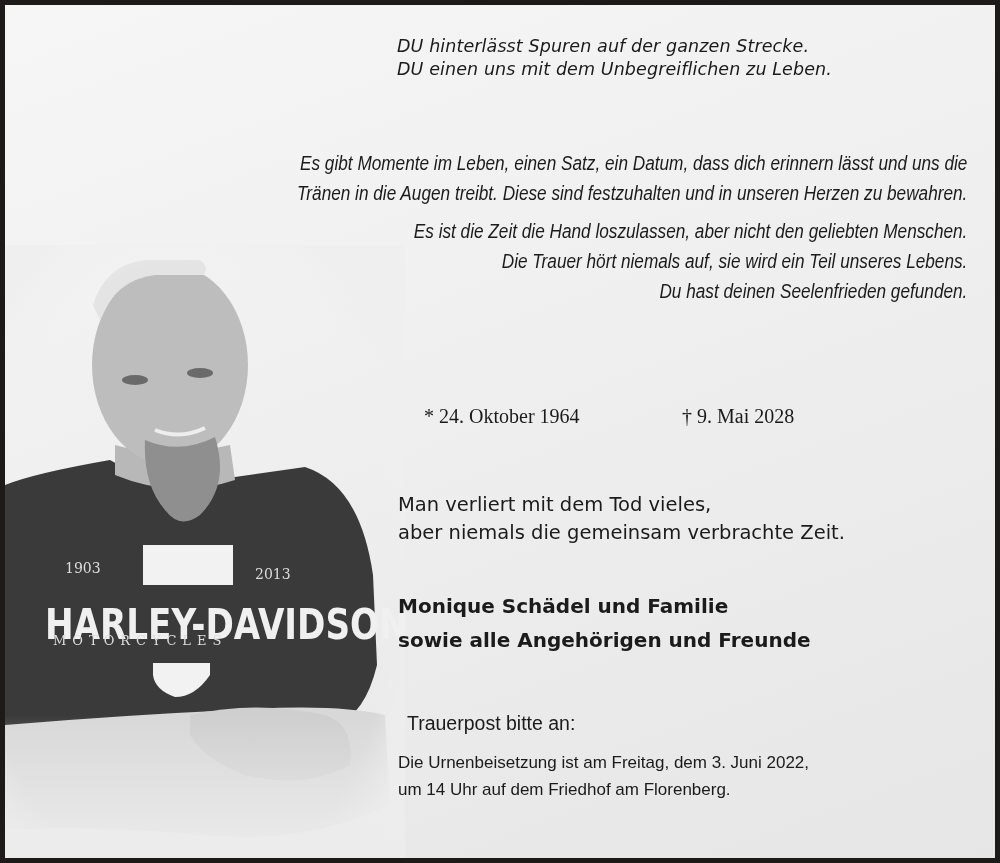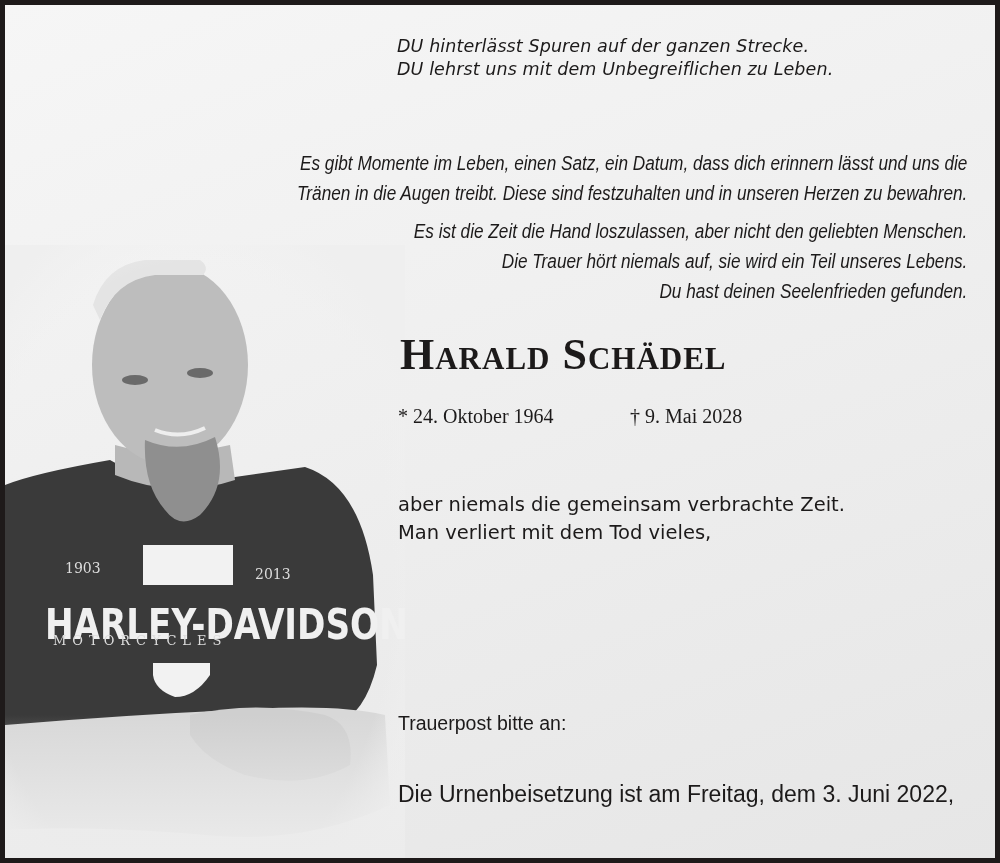--- a/index.html
+++ b/index.html
@@ -18,27 +18,27 @@
     .sans { font-family: "DejaVu Sans", sans-serif; }
     .serif { font-family: "Liberation Serif", "DejaVu Serif", serif; }
 
     .poem1 { left: 392px; top: 30px; font-size: 17.5px; line-height: 23px; font-style: italic; font-weight: 300; }
     .poem1 div { letter-spacing: 0.1px; }
     .poem2 { right: 28px; top: 143px; font-size: 20px; line-height: 30px; font-style: italic; text-align: right; font-family: "Liberation Sans", sans-serif; transform: scaleX(0.86); transform-origin: right top; }
     .poem2 .gap { height: 8px; }
 
     .name { left: 395px; top: 324px; font-size: 44px; font-weight: bold; letter-spacing: 1px; font-variant: small-caps; }
     .dates { left: 393px; top: 400px; font-size: 20px; }
-    .dates span { display: inline-block; }
+    .dates span { display: inline-block; margin-left: 26px; }
     .dates .born { width: 232px; }
 
     .quote { left: 393px; top: 486px; font-size: 19.5px; line-height: 28px; }
     .family { left: 393px; top: 584px; font-size: 20px; line-height: 34px; font-weight: bold; }
-    .post { left: 393px; top: 705px; font-size: 19.5px; line-height: 27px; font-family: "Liberation Sans", sans-serif; }
-    .burial { left: 393px; top: 776px; font-size: 23px; line-height: 27px; font-family: "Liberation Sans", sans-serif; }
+    .post { left: 402px; top: 705px; font-size: 19.5px; line-height: 27px; font-family: "Liberation Sans", sans-serif; }
+    .burial { left: 393px; top: 744px; font-size: 17px; line-height: 27px; font-family: "Liberation Sans", sans-serif; }
 
     
     .photo { position: absolute; left: 0; top: 240px; width: 400px; height: 613px; }
   </style>
 </head>
 <body>
 
 <div class="notice">
 
   <svg class="photo" viewBox="0 0 400 613" xmlns="http://www.w3.org/2000/svg">
@@ -78,44 +78,48 @@
     <text x="42" y="390" font-family="DejaVu Sans, sans-serif" font-weight="bold" font-size="36" fill="#f0f0f0" transform="scale(0.95,1.2) translate(0,-62)">HARLEY-DAVIDSON</text>
     <text x="48" y="400" font-family="DejaVu Serif, serif" font-size="13" letter-spacing="6" fill="#dcdcdc">MOTORCYCLES</text>
     <path d="M148 418 L205 418 L205 430 Q190 452 170 452 Q150 445 148 430 Z" fill="#f2f2f2"></path>
 
     <rect x="0" y="0" width="400" height="613" fill="url(#fade)"></rect>
     <rect x="0" y="470" width="400" height="143" fill="url(#bottomfade)"></rect>
   </svg>
 
   <div class="t poem1 sans">
     <div>DU hinterlässt Spuren auf der ganzen Strecke.</div>
-    <div>DU lehrst uns mit dem Unbegreiflichen zu Leben.</div>
+    <div>DU einen uns mit dem Unbegreiflichen zu Leben.</div>
   </div>
 
   <div class="t poem2">
     <div>Es gibt Momente im Leben, einen Satz, ein Datum, dass dich erinnern lässt und uns die</div>
     <div>Tränen in die Augen treibt. Diese sind festzuhalten und in unseren Herzen zu bewahren.</div>
     <div class="gap"></div>
     <div>Es ist die Zeit die Hand loszulassen, aber nicht den geliebten Menschen.</div>
     <div>Die Trauer hört niemals auf, sie wird ein Teil unseres Lebens.</div>
     <div>Du hast deinen Seelenfrieden gefunden.</div>
   </div>
 
-  <h1 class="t name serif">Harald Schädel</h1>
 
   <div class="t dates serif">
     <span class="born">* 24. Oktober 1964</span><span>† 9. Mai 2028</span>
   </div>
 
   <div class="t quote sans">
+    <div>Man verliert mit dem Tod vieles,</div>
     <div>aber niemals die gemeinsam verbrachte Zeit.</div>
-    <div>Man verliert mit dem Tod vieles,</div>
   </div>
 
+  <div class="t family sans">
+    <div>Monique Schädel und Familie</div>
+    <div>sowie alle Angehörigen und Freunde</div>
+  </div>
 
   <div class="t post">
     <div>Trauerpost bitte an:</div>
   </div>
 
   <div class="t burial">
     <div>Die Urnenbeisetzung ist am Freitag, dem 3. Juni 2022,</div>
+    <div>um 14 Uhr auf dem Friedhof am Florenberg.</div>
   </div>
 </div>
 
 </body></html>

